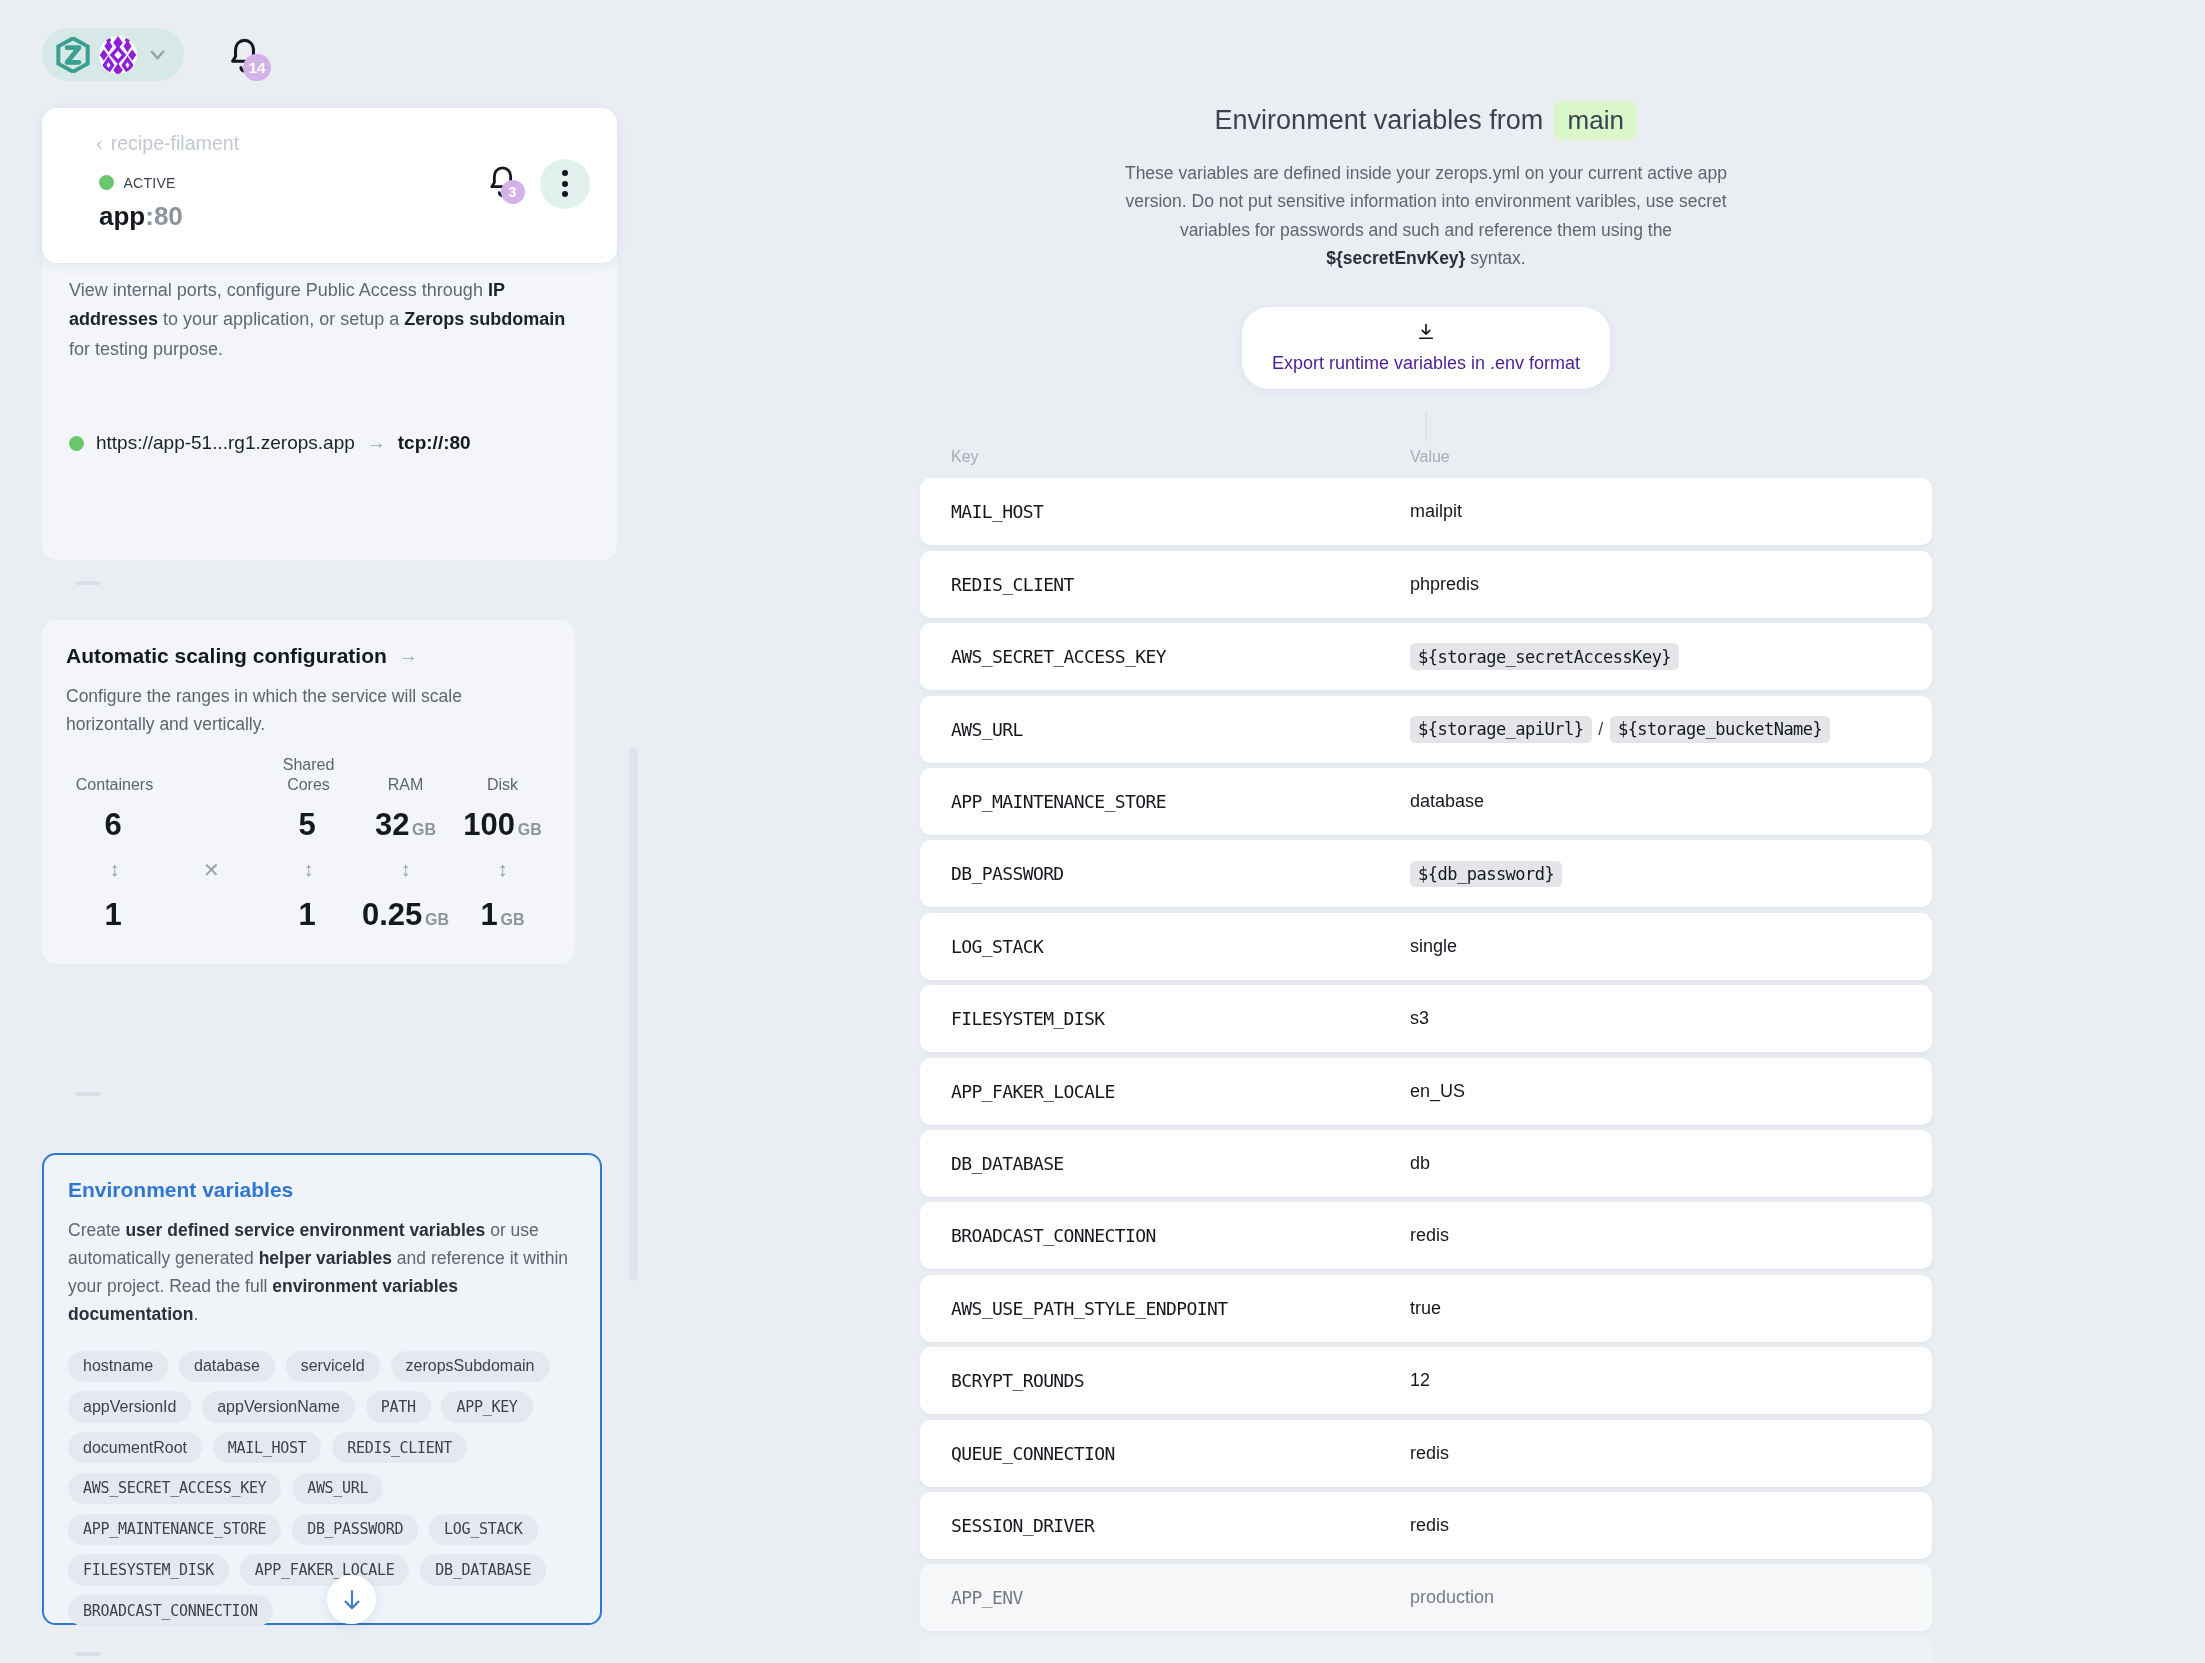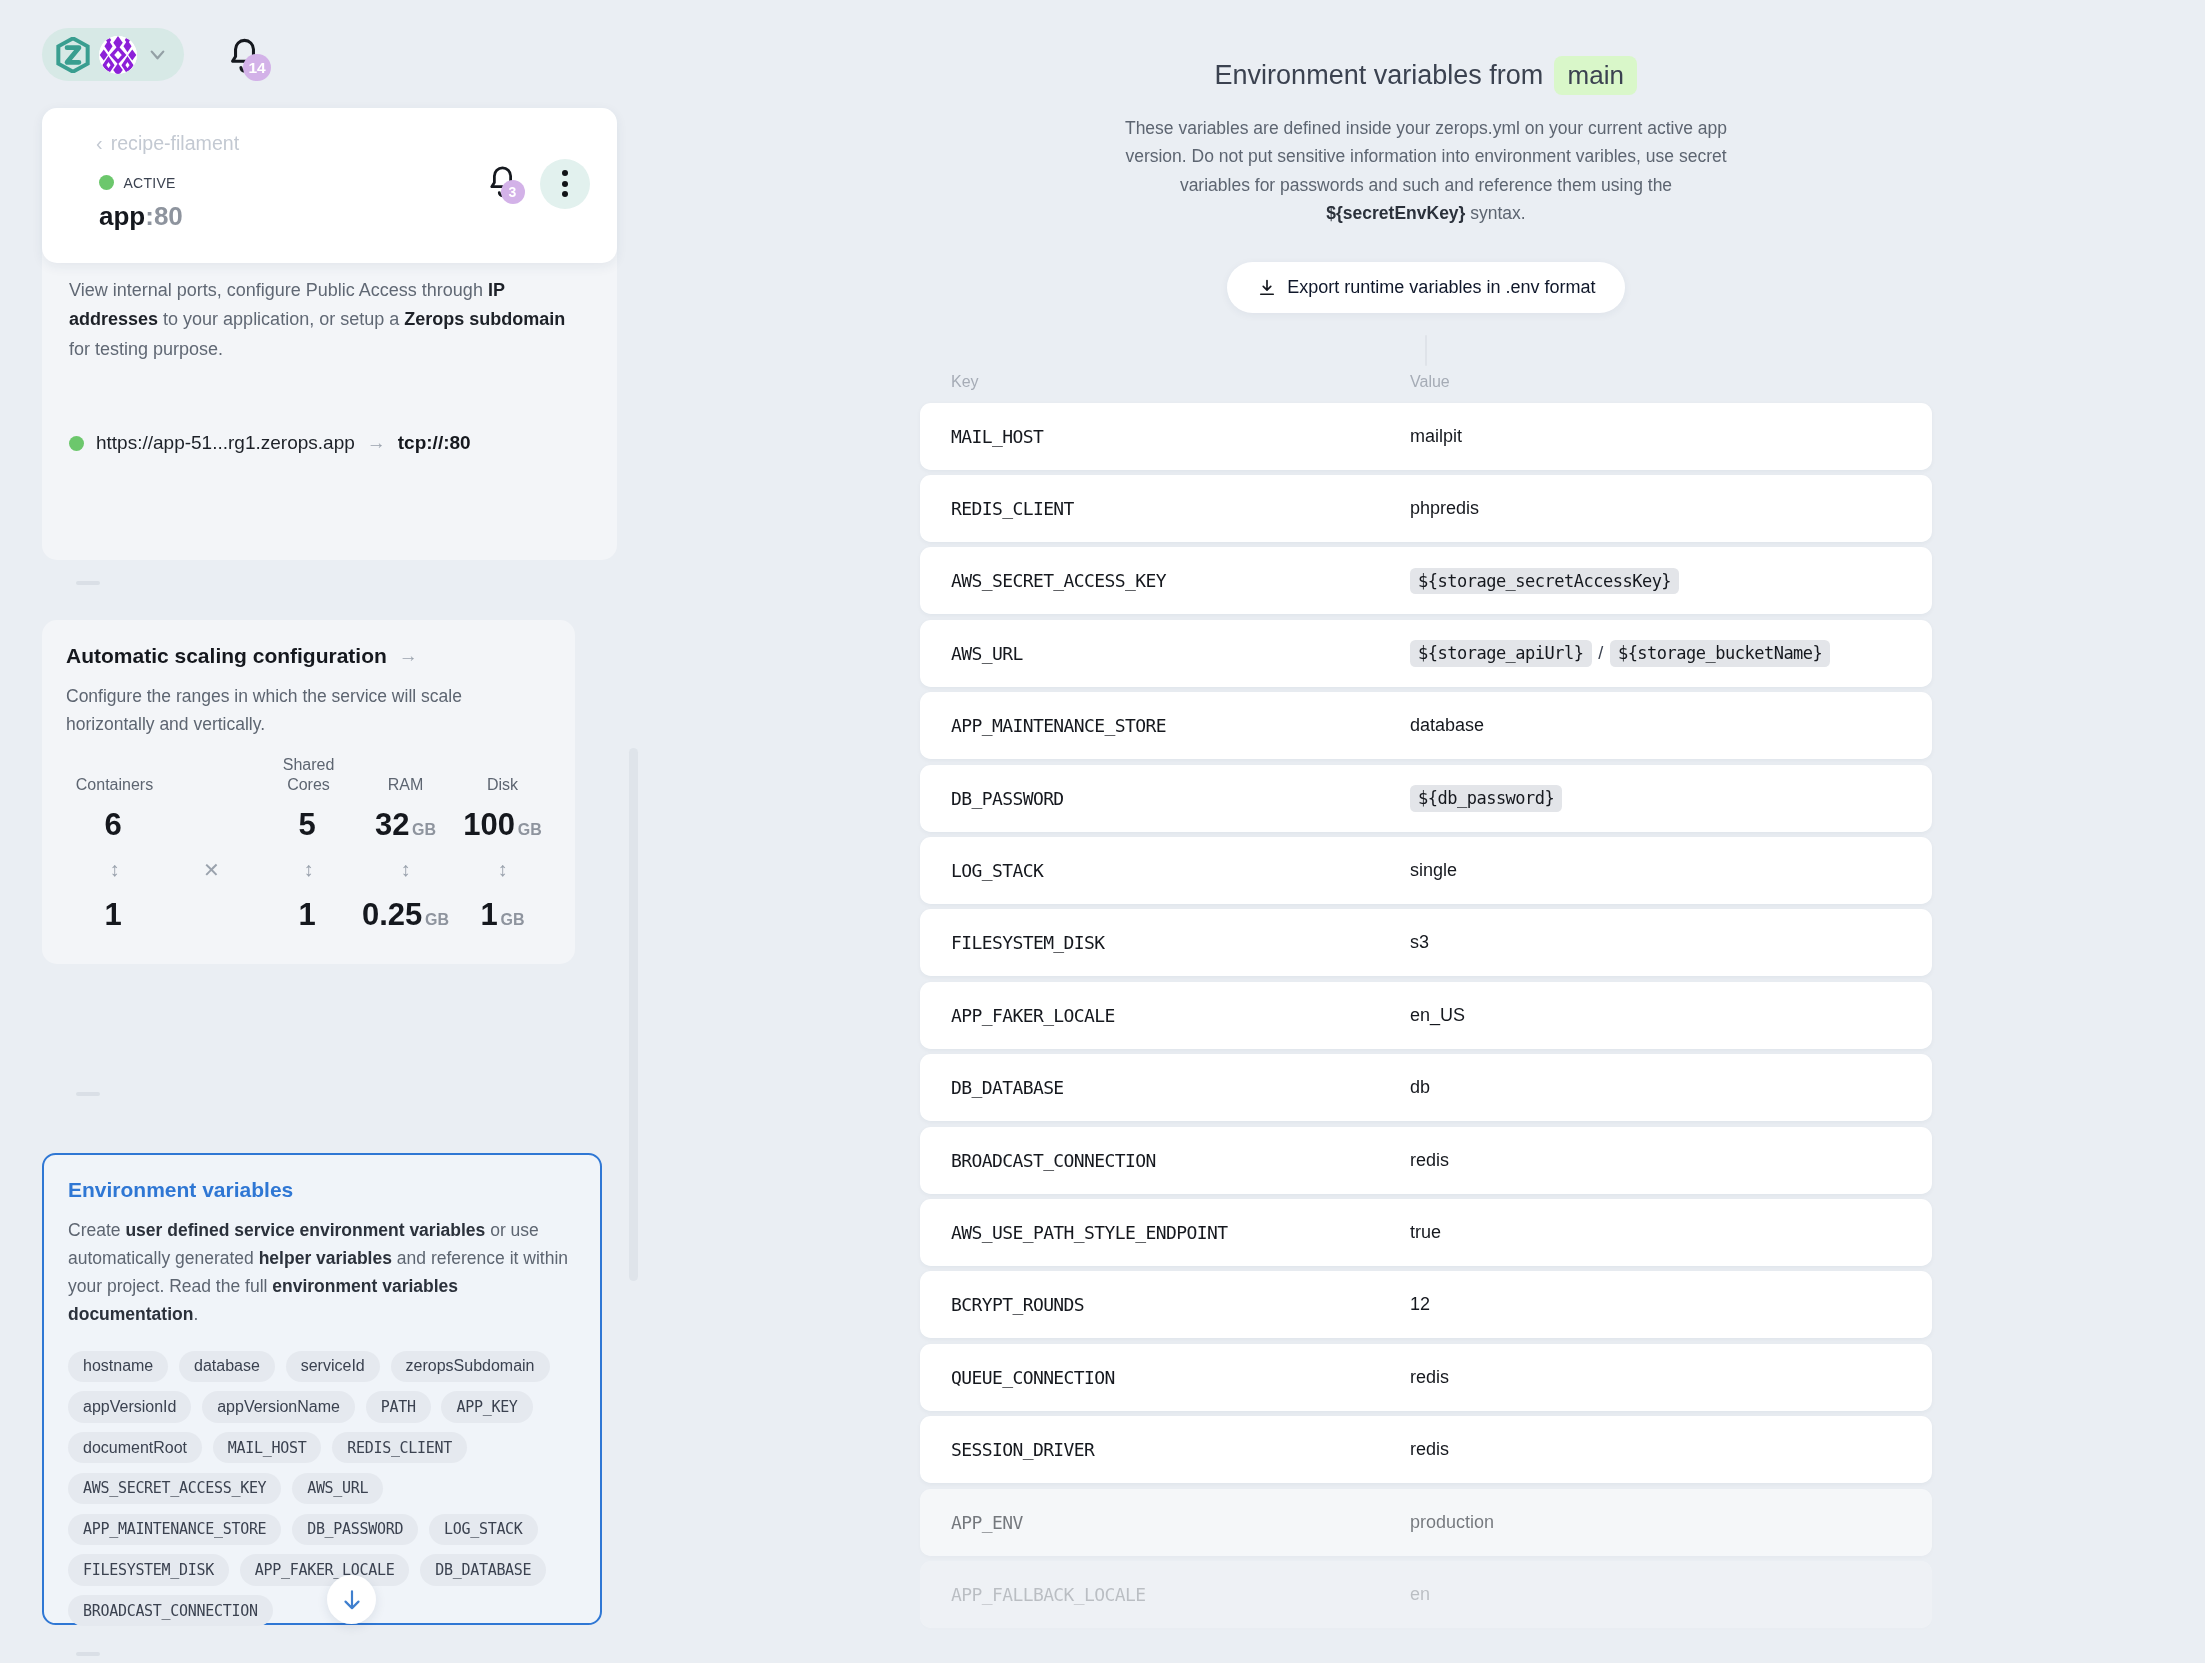--- a/index.html
+++ b/index.html
@@ -157,40 +157,40 @@
     z-index: 20; cursor: pointer;
   }
 
   .left-scrollbar {
     position: absolute; left: 629px; top: 647px;
     width: 9.4px; height: 533px; border-radius: 4.7px; background: #dfe4ea;
   }
 
   
   .right-col { position: absolute; left: 647px; top: 0; width: 1558px; height: 1663px; }
-  .env-head { text-align: center; padding-top: 56px; }
+  .env-head { text-align: center; padding-top: 101px; }
   .env-head-title {
     font-size: 27px; color: #3b4250; font-weight: 400;
     display: inline-flex; align-items: center; gap: 10.8px;
   }
   .branch-badge {
     background: #d9f7c9; color: #3b4250;
     border-radius: 8px; padding: 4px 13.5px; font-size: 26px;
   }
   .env-head-desc {
     margin: 19px auto 0; max-width: 607px;
     font-size: 17.5px; color: #5d6571; line-height: 1.62;
   }
   .env-head-desc b { font-weight: 700; color: #2b313b; }
   .export-btn {
     margin: 35px auto 0; display: inline-flex; align-items: center; gap: 10.8px;
     background: #fff; border: none; border-radius: 27px;
-    padding: 15px 30px; font-size: 18px; color: #0f172a;
+    padding: 15px 30px; font-size: 18px; color: #4c1d95;
     font-family: "Liberation Sans", sans-serif;
-    box-shadow: 0 2px 8px rgba(30,50,80,.06); cursor: pointer;
+    box-shadow: 0 2px 8px rgba(30,50,80,.06); cursor: pointer; flex-direction: column;
   }
   .vert-divider {
     margin: 21.6px auto 0; width: 2.7px; height: 31px; background: #dfe3e9; border-radius: 1.3px;
   }
 
   .tbl { margin: 6.7px auto 0; width: 1012px; }
   .tbl-head { display: flex; padding: 0 31px 12px 31px; }
   .th { font-size: 16px; color: #a6acb6; }
   .th.k { width: 459px; }
   .row {

